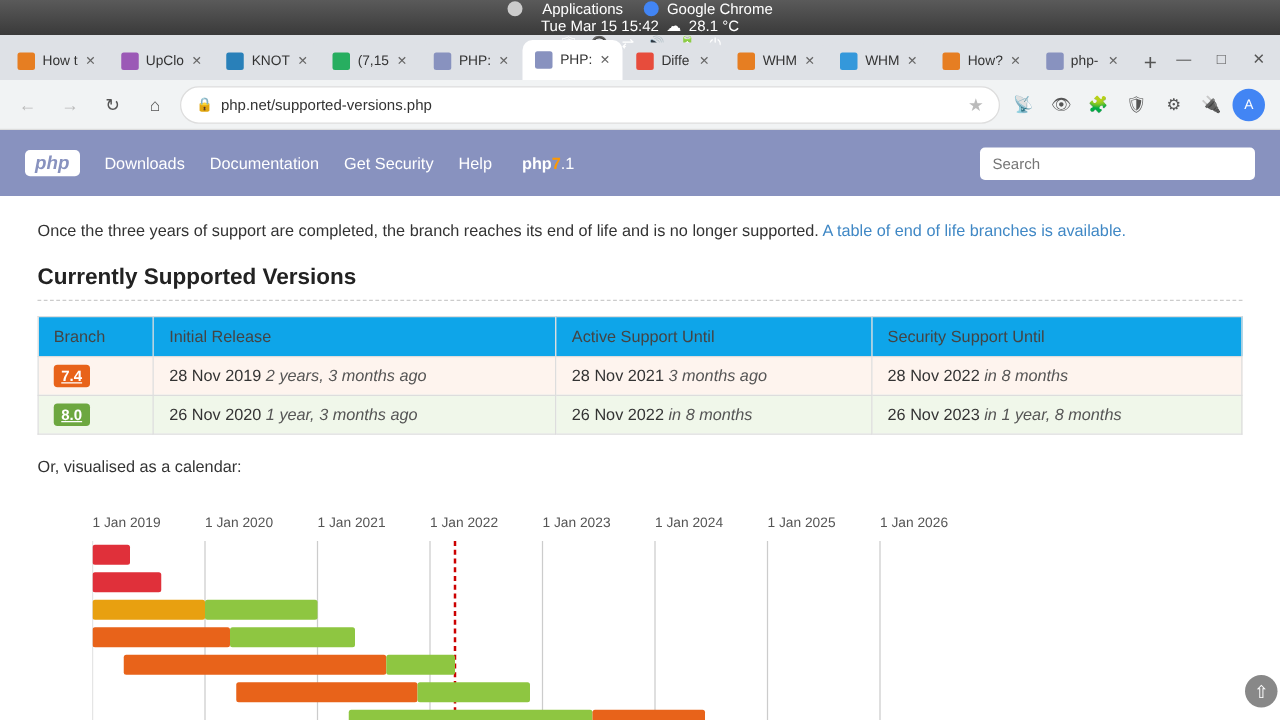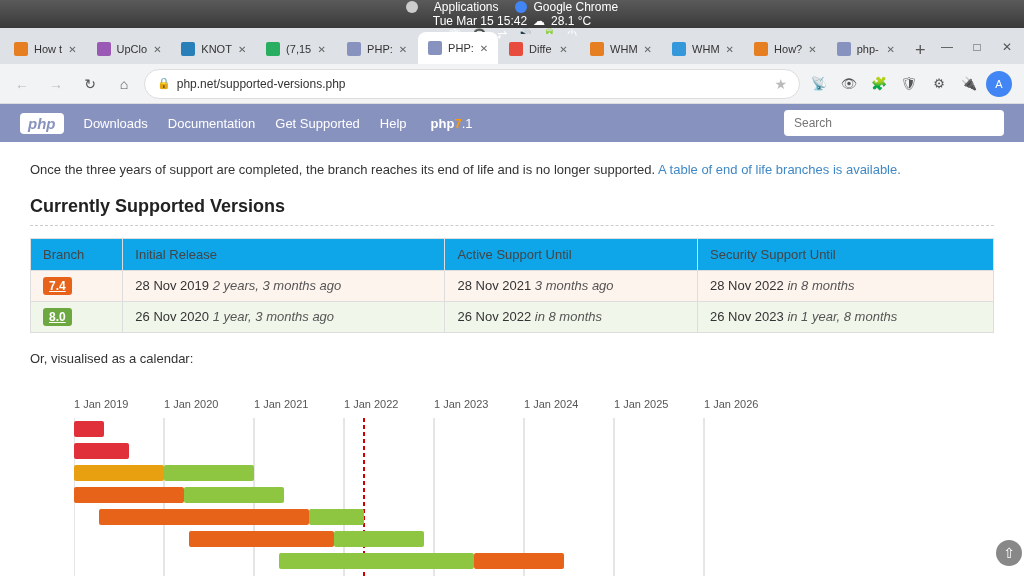--- a/index.html
+++ b/index.html
@@ -147,21 +147,21 @@
       align-items: center;
       justify-content: center;
       border-radius: 50%;
       color: #555;
       font-size: 13px;
       cursor: pointer;
     }
 
     
     .php-nav {
-      height: 38px;
+      height: 53px;
       background: #8892bf;
       display: flex;
       align-items: center;
       padding: 0 20px;
       gap: 20px;
     }
     .php-logo {
       background: #fff;
       border-radius: 4px;
       padding: 2px 8px;
@@ -386,21 +386,21 @@
     <div class="addr-icon">⚙</div>
     <div class="addr-icon">🔌</div>
     <div class="addr-icon" style="background:#4285f4;border-radius:50%;color:#fff;font-size:11px;">A</div>
   </div>
 </div>
 
 <div class="php-nav">
   <div class="php-logo">php</div>
   <a class="php-nav-link">Downloads</a>
   <a class="php-nav-link">Documentation</a>
-  <a class="php-nav-link">Get Supported</a>
+  <a class="php-nav-link">Get Security</a>
   <a class="php-nav-link">Help</a>
   <div style="margin-left:4px;">
     <span style="color:#fff;font-size:13px;font-weight:bold;">php</span><span style="color:#f90;font-size:13px;font-weight:bold;">7</span><span style="color:#fff;font-size:13px;">.1</span>
   </div>
   <div class="php-nav-search">
     <input type="text" placeholder="Search" style="">
   </div>
 </div>
 
 <div class="content">

